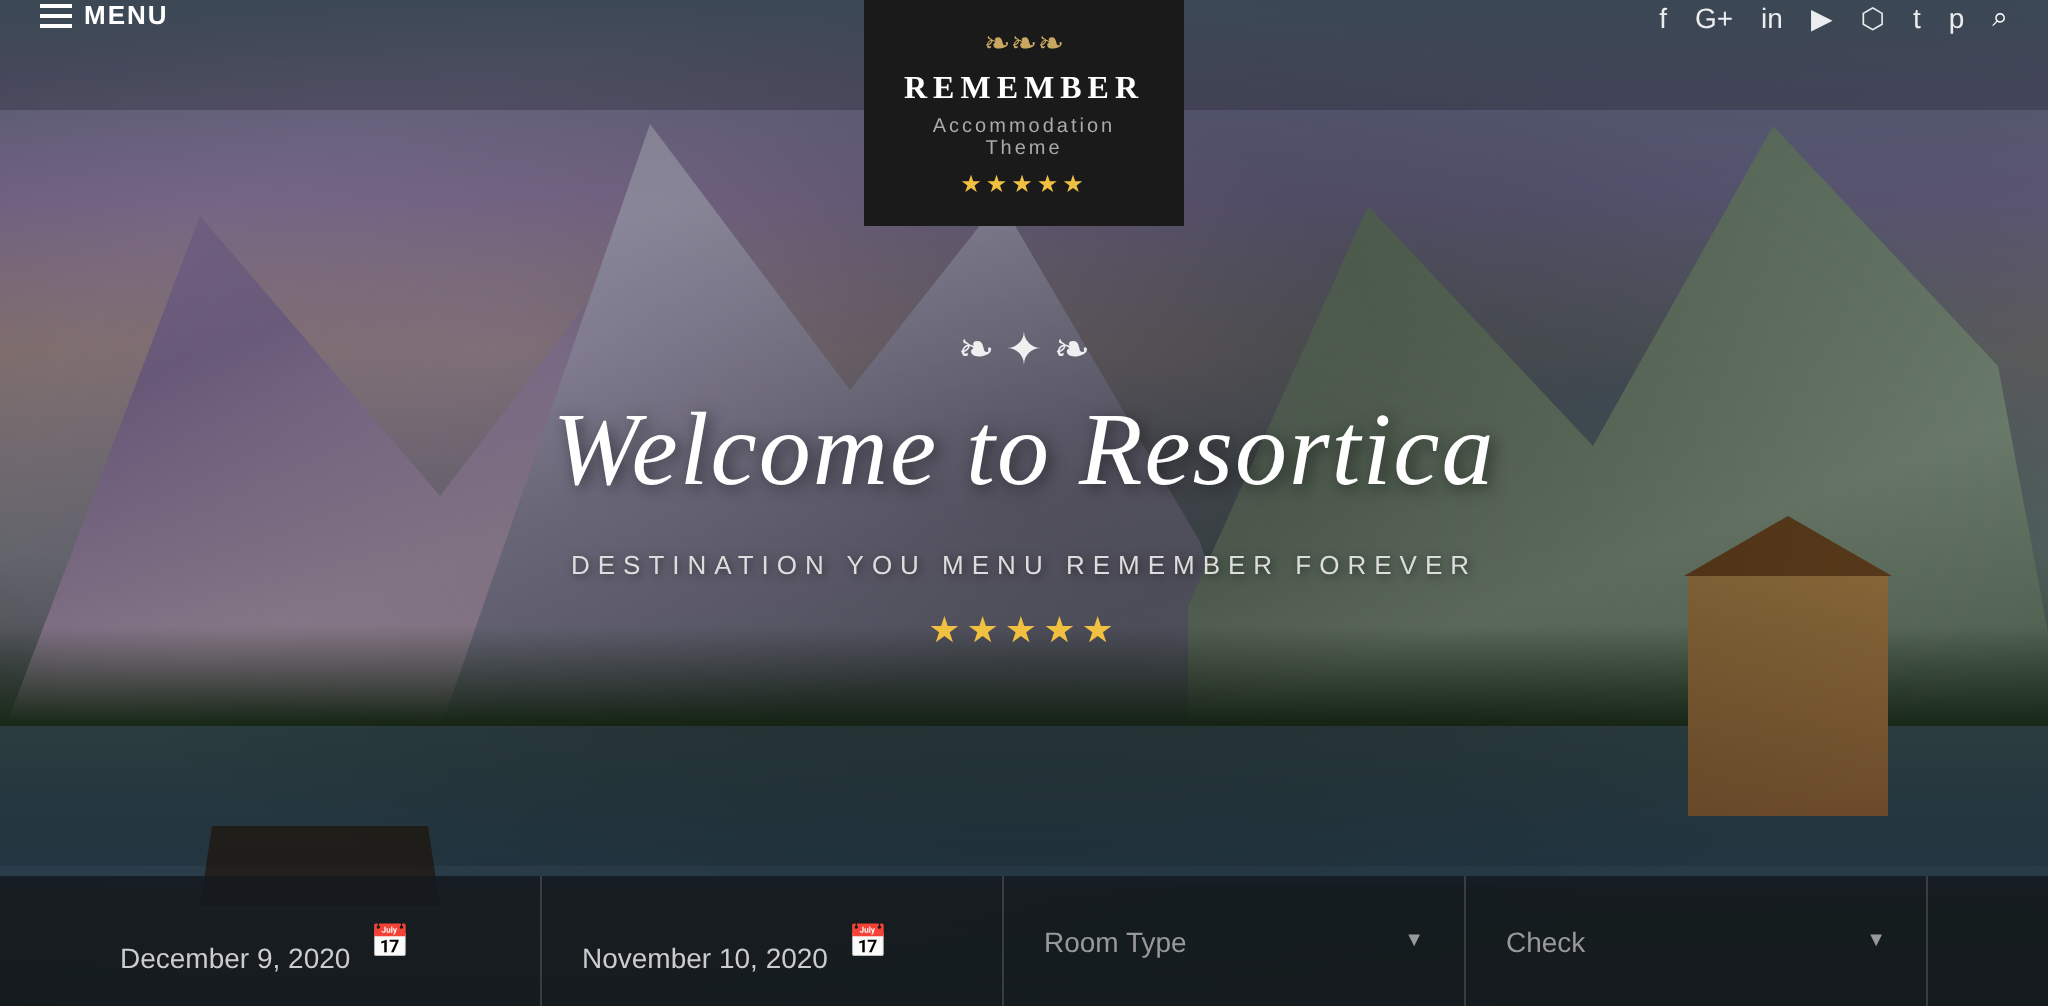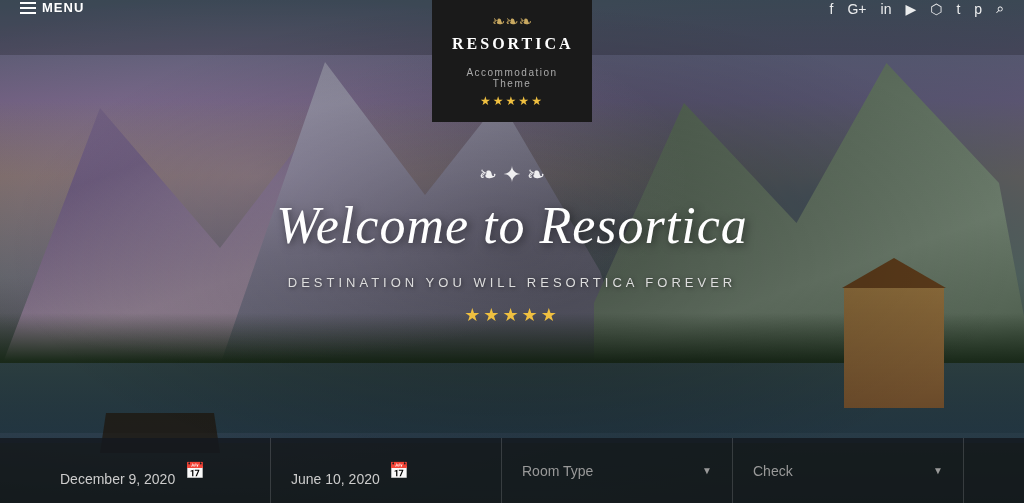--- a/index.html
+++ b/index.html
@@ -192,21 +192,21 @@
       color: #ffffff;
       font-size: 16px;
       font-weight: bold;
       letter-spacing: 3px;
       font-family: serif;
     }
     .logo-subtitle {
       color: #aaaaaa;
       font-size: 10px;
       letter-spacing: 1.5px;
-      margin-top: 14px;
+      margin-top: 4px;
     }
     .logo-stars {
       color: #f0c040;
       font-size: 12px;
       margin-top: 5px;
       letter-spacing: 2px;
     }
 
     
     .hero-content {
@@ -352,39 +352,39 @@
       <span class="social-icon">▶</span>
       <span class="social-icon">⬡</span>
       <span class="social-icon">t</span>
       <span class="social-icon">p</span>
       <span class="search-icon-header">⌕</span>
     </div>
   </header>
 
   <div class="logo-box">
     <div class="logo-ornament">❧❧❧</div>
-    <div class="logo-title">RESORTICA</div>
+    <div class="logo-title">REMEMBER</div>
     <div class="logo-subtitle">Accommodation Theme</div>
     <div class="logo-stars">★★★★★</div>
   </div>
 
   <div class="hero-content">
     <div class="hero-ornament">❧ ✦ ❧</div>
     <h1 class="hero-title">Welcome to Resortica</h1>
-    <p class="hero-subtitle">DESTINATION YOU WILL RESORTICA FOREVER</p>
+    <p class="hero-subtitle">DESTINATION YOU MENU REMEMBER FOREVER</p>
     <div class="hero-stars">★★★★★</div>
   </div>
 
   <div class="booking-bar">
     <div class="booking-field">
       <span class="booking-field-text">December 9, 2020</span>
       <span class="calendar-icon">📅</span>
     </div>
     <div class="booking-field">
-      <span class="booking-field-text">June 10, 2020</span>
+      <span class="booking-field-text">November 10, 2020</span>
       <span class="calendar-icon">📅</span>
     </div>
     <div class="booking-select">
       <span class="booking-select-text">Room Type</span>
       <span class="chevron-icon">▼</span>
     </div>
     <div class="booking-select">
       <span class="booking-select-text">Check</span>
       <span class="chevron-icon">▼</span>
     </div>

